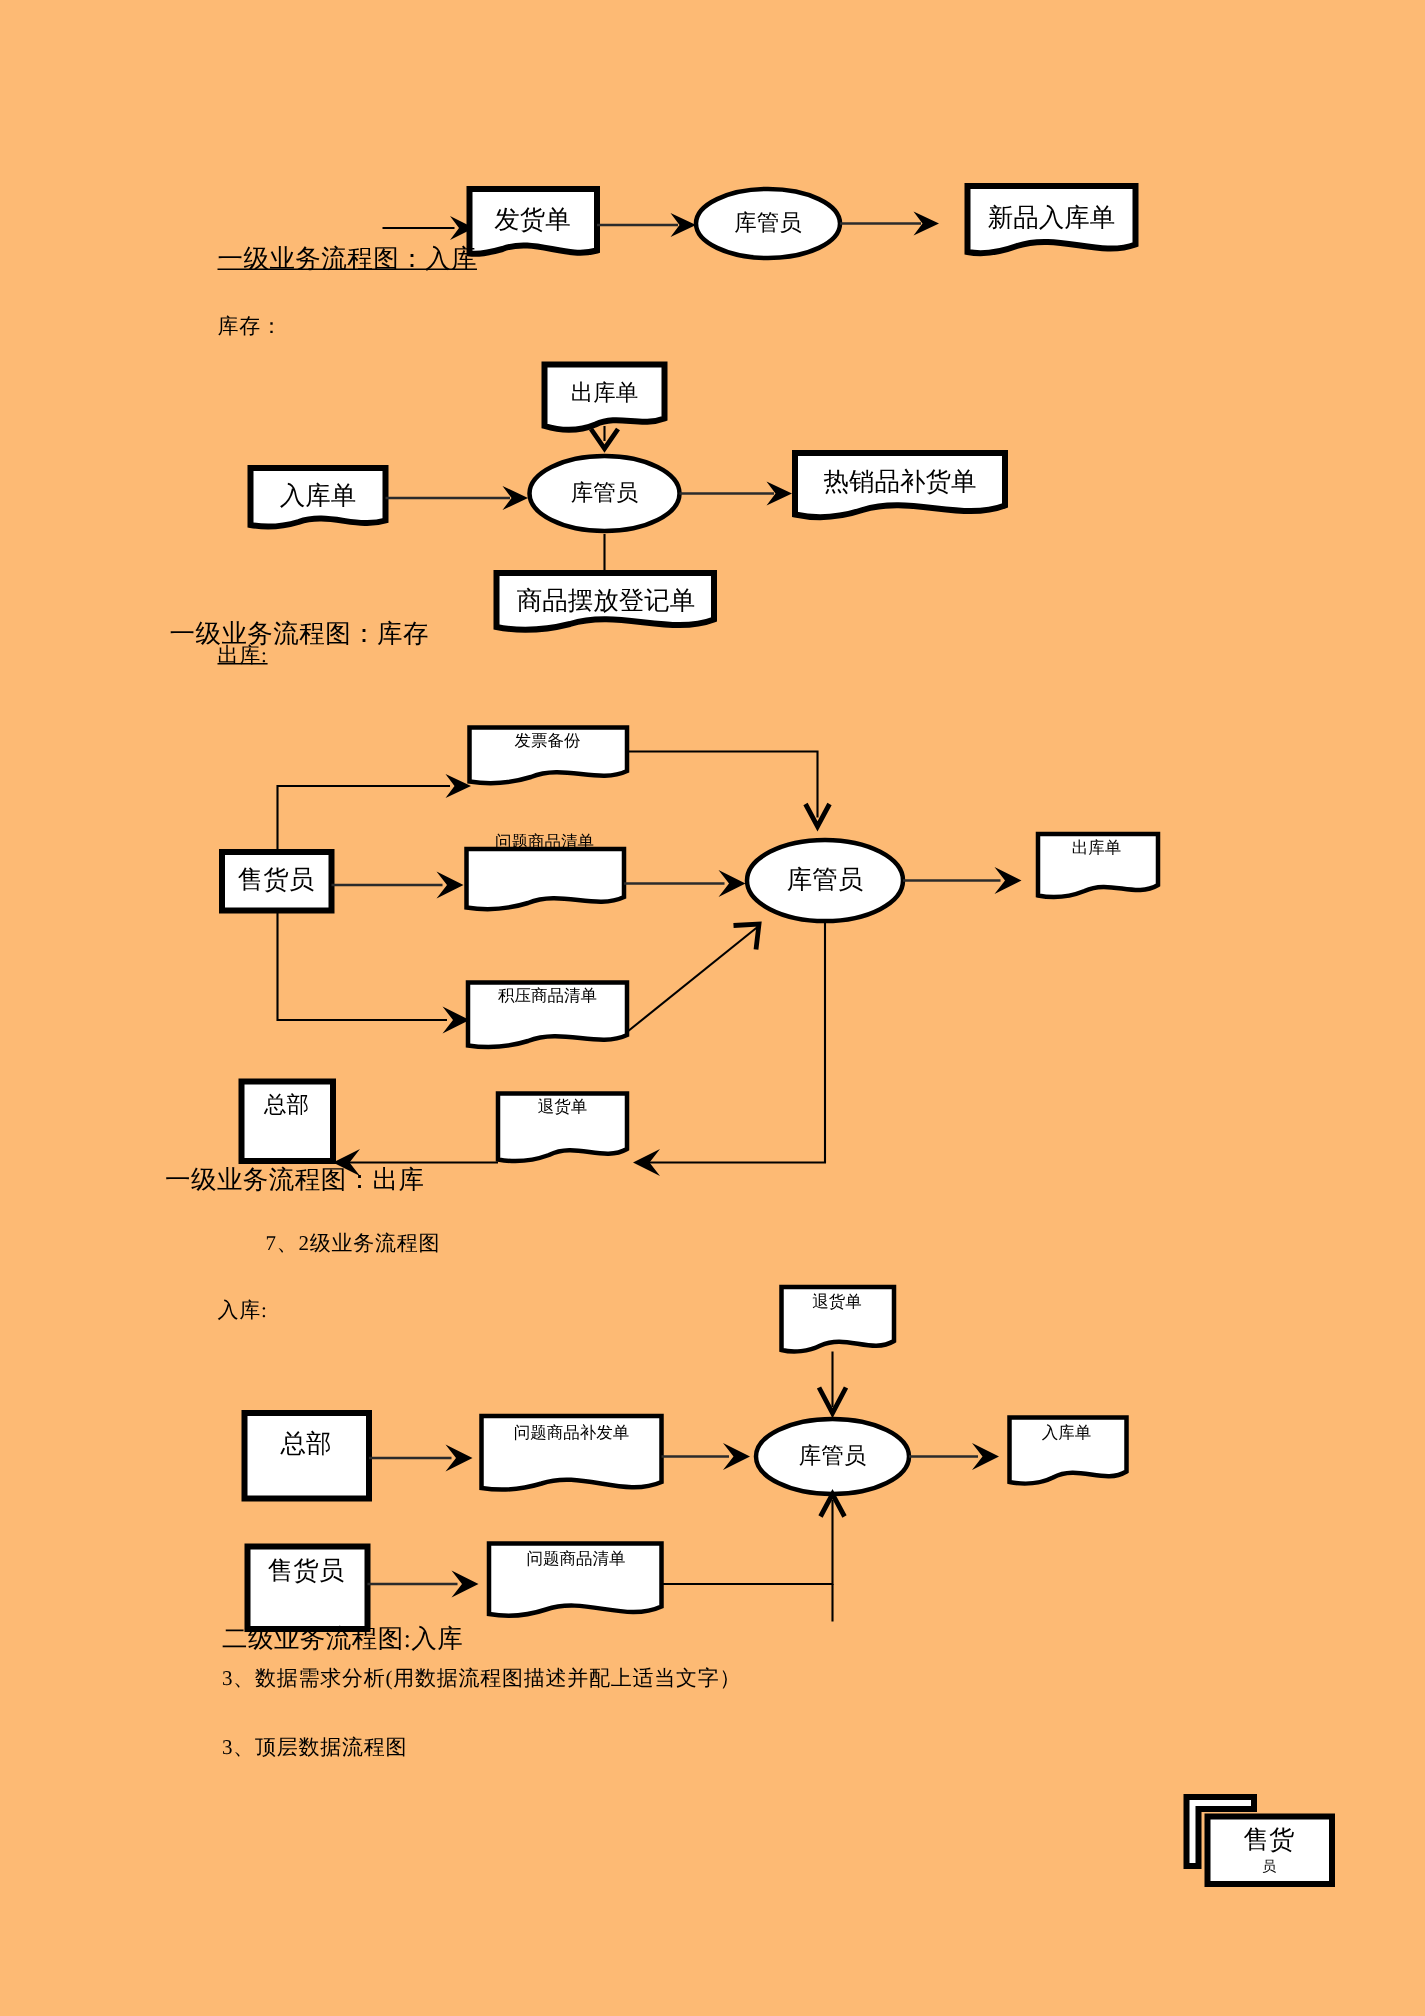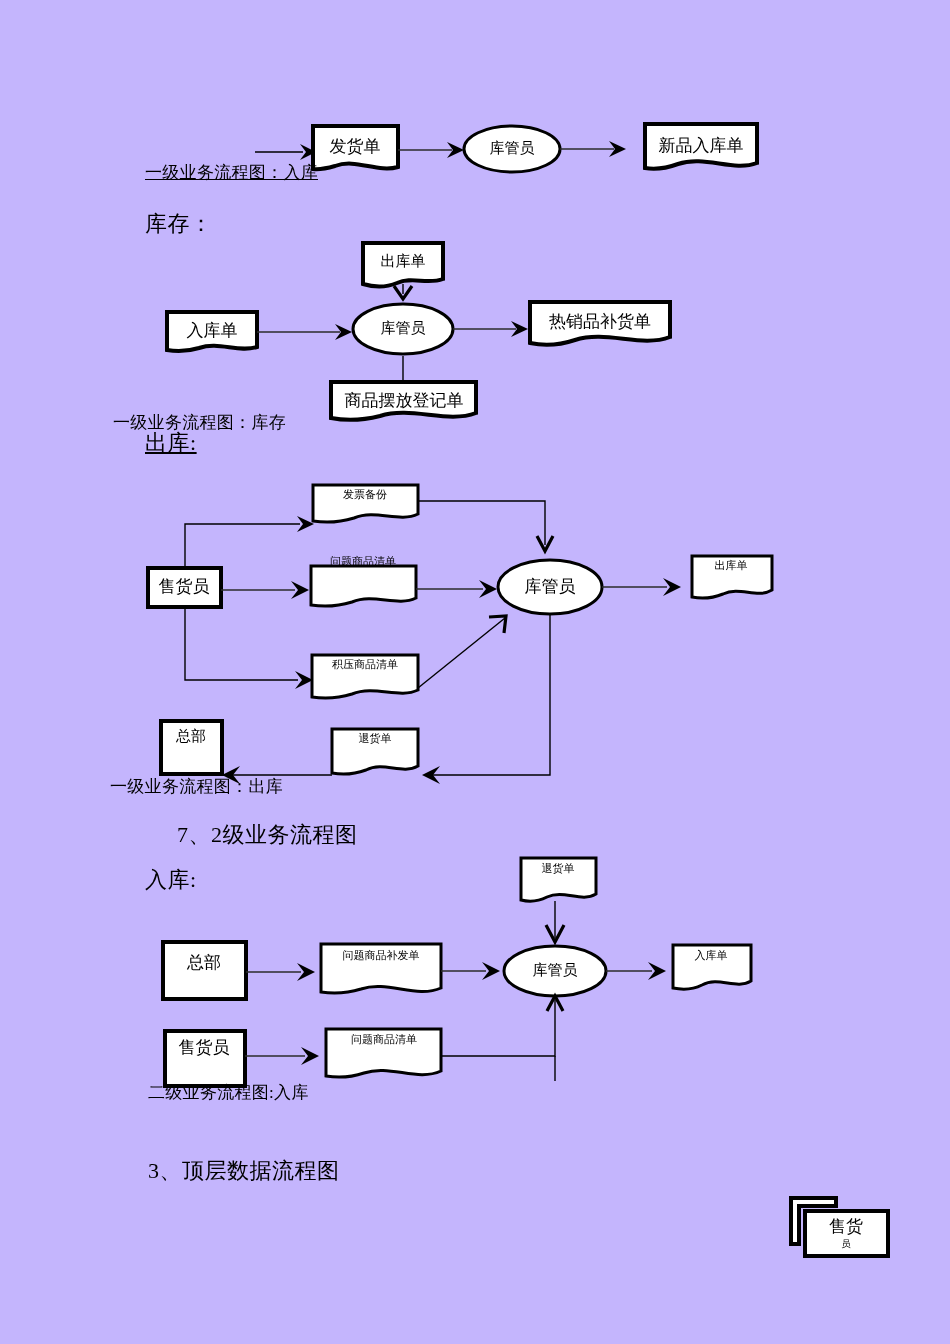--- a/index.html
+++ b/index.html
@@ -8,31 +8,31 @@
     background: #ffffff;
   }
   body {
     font-family: "Liberation Serif", "DejaVu Serif", serif;
     color: #000000;
   }
   #page {
     position: relative;
     width: 950px;
     height: 1344px;
-    background: #c4b5fd;
+    background: #fdba74;
     overflow: hidden;
   }
   
   .txt {
     position: absolute;
     white-space: nowrap;
     color: #000;
     font-family: "Liberation Serif", "DejaVu Serif", serif;
   }
-  .body-text { font-size: 22px; letter-spacing: .5px; }
+  .body-text { font-size: 14px; letter-spacing: .5px; }
   .caption   { font-size: 17px; letter-spacing: .3px; }
 
   
   svg.layer {
     position: absolute;
     left: 0; top: 0;
     width: 950px;
     height: 1344px;
     overflow: visible;
     pointer-events: none;
@@ -234,16 +234,17 @@
   <div class="txt body-text" style="left:145px; top:428px;text-decoration:underline;">出库:</div>
 
   <div class="txt caption" style="left:110px; top:775px;">一级业务流程图：出库</div>
 
   <div class="txt body-text" style="left:177px; top:820px;">7、2级业务流程图</div>
 
   <div class="txt body-text" style="left:145px; top:865px;text-align:center;">入库:</div>
 
   <div class="txt caption" style="left:148px; top:1066px;margin-top:15px;">二级业务流程图:入库</div>
 
+  <div class="txt body-text" style="left:148px; top:1110px;">3、数据需求分析(用数据流程图描述并配上适当文字）</div>
 
   <div class="txt body-text" style="left:148px; top:1156px;">3、顶层数据流程图</div>
 
 </div>
 
 </body></html>

